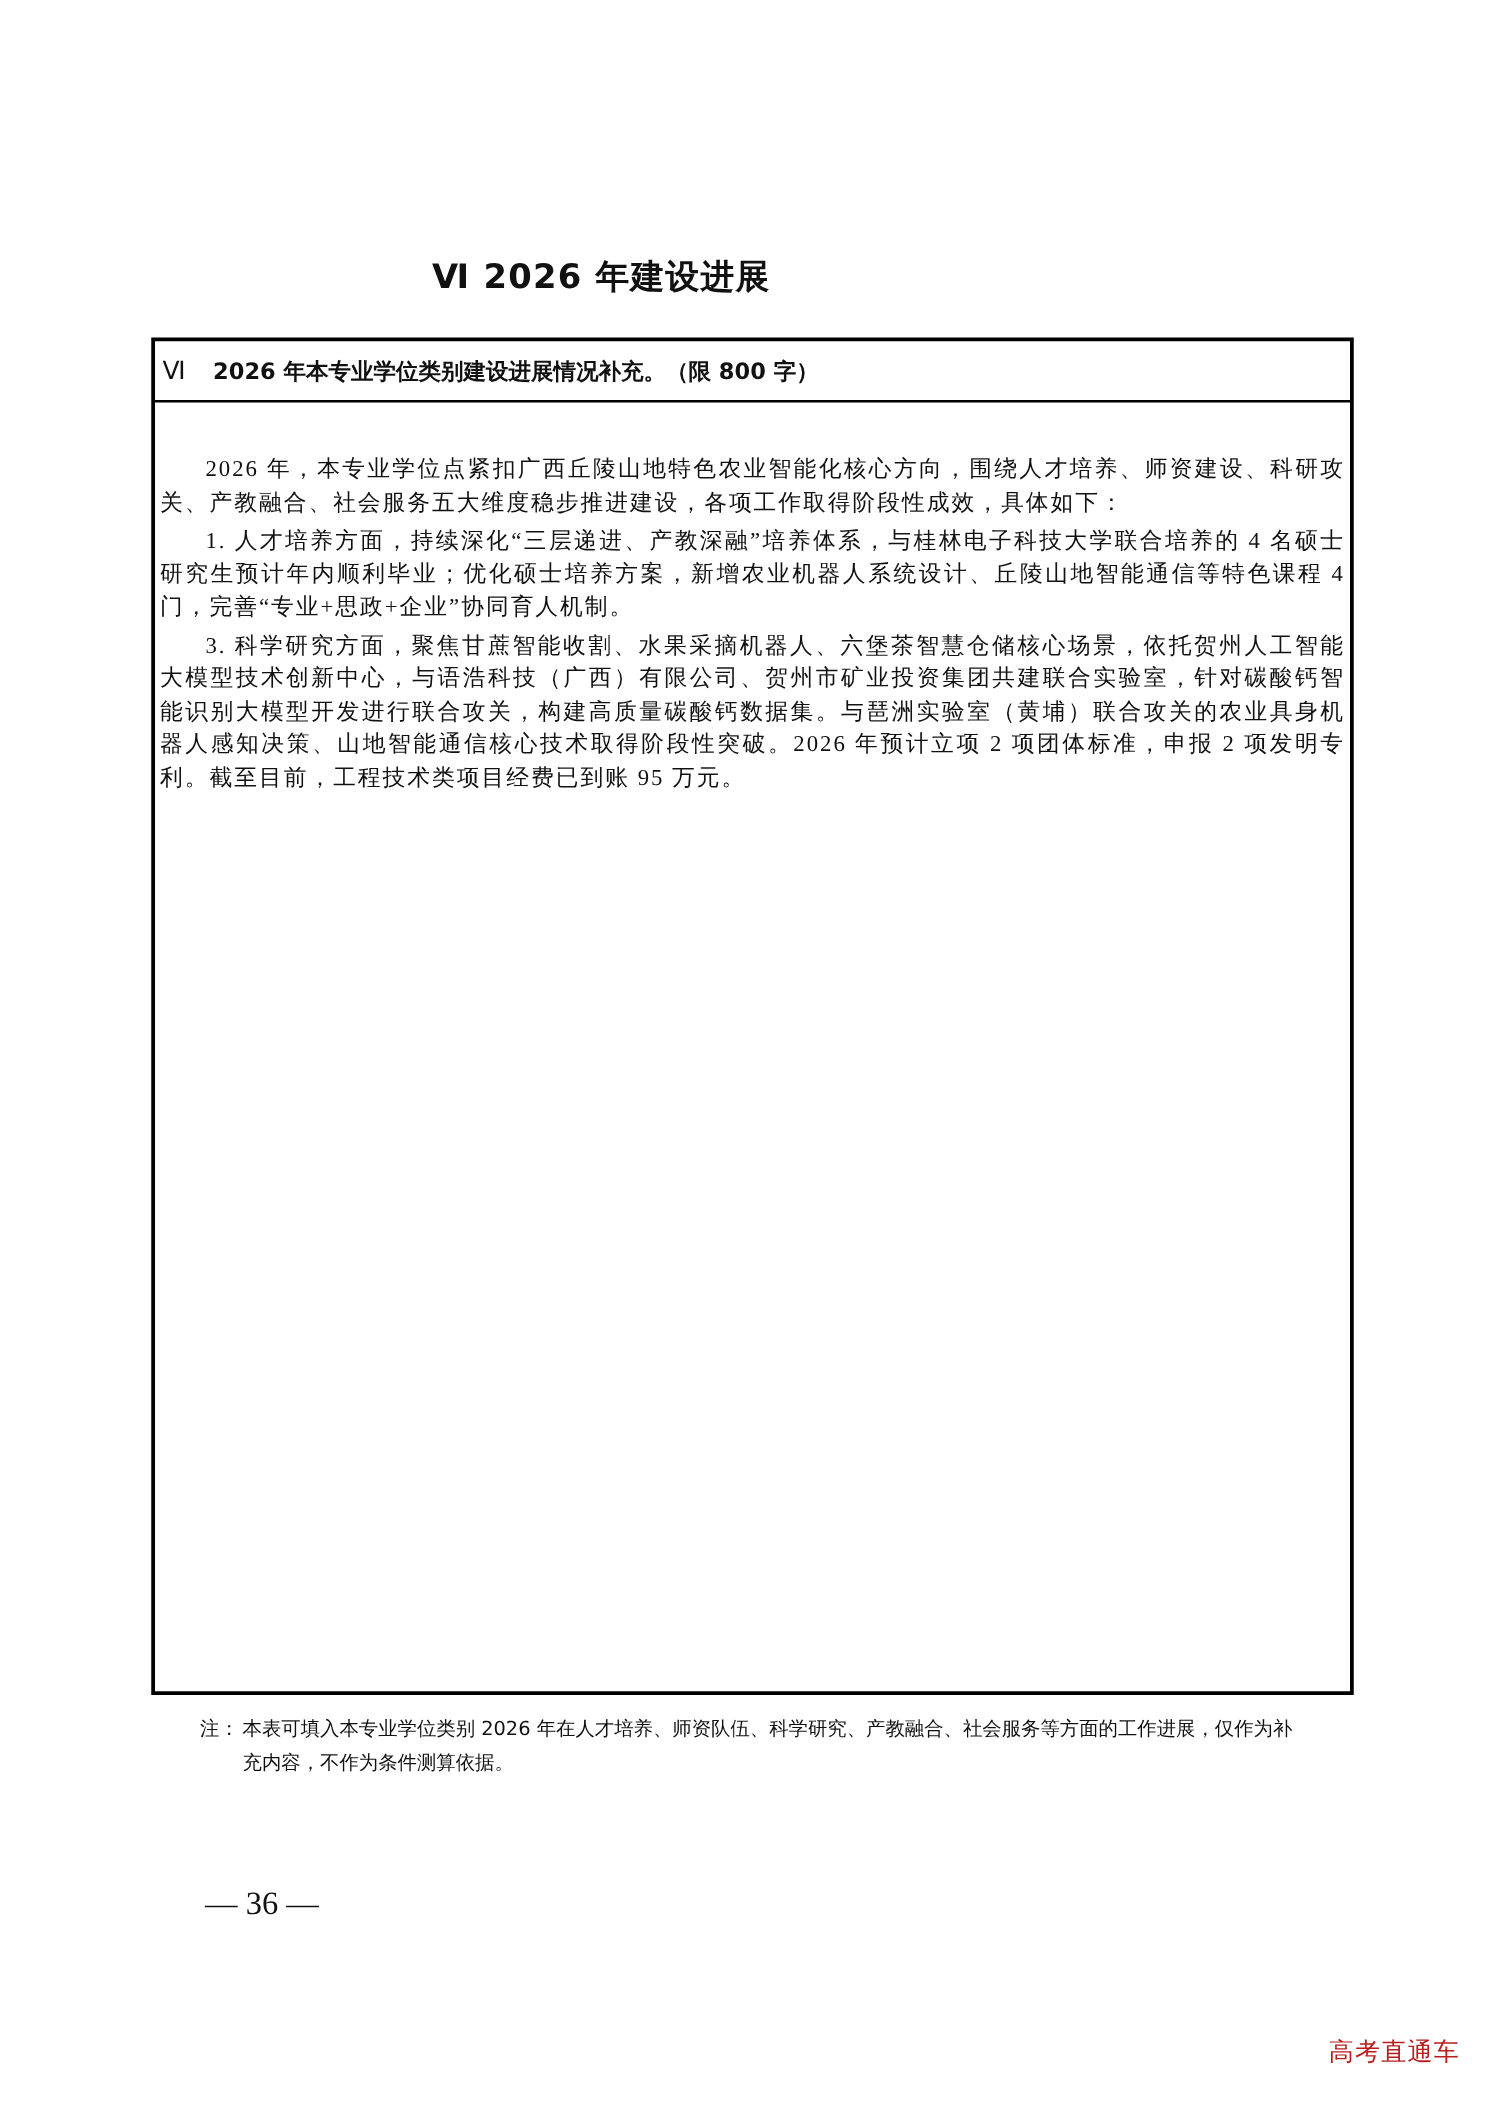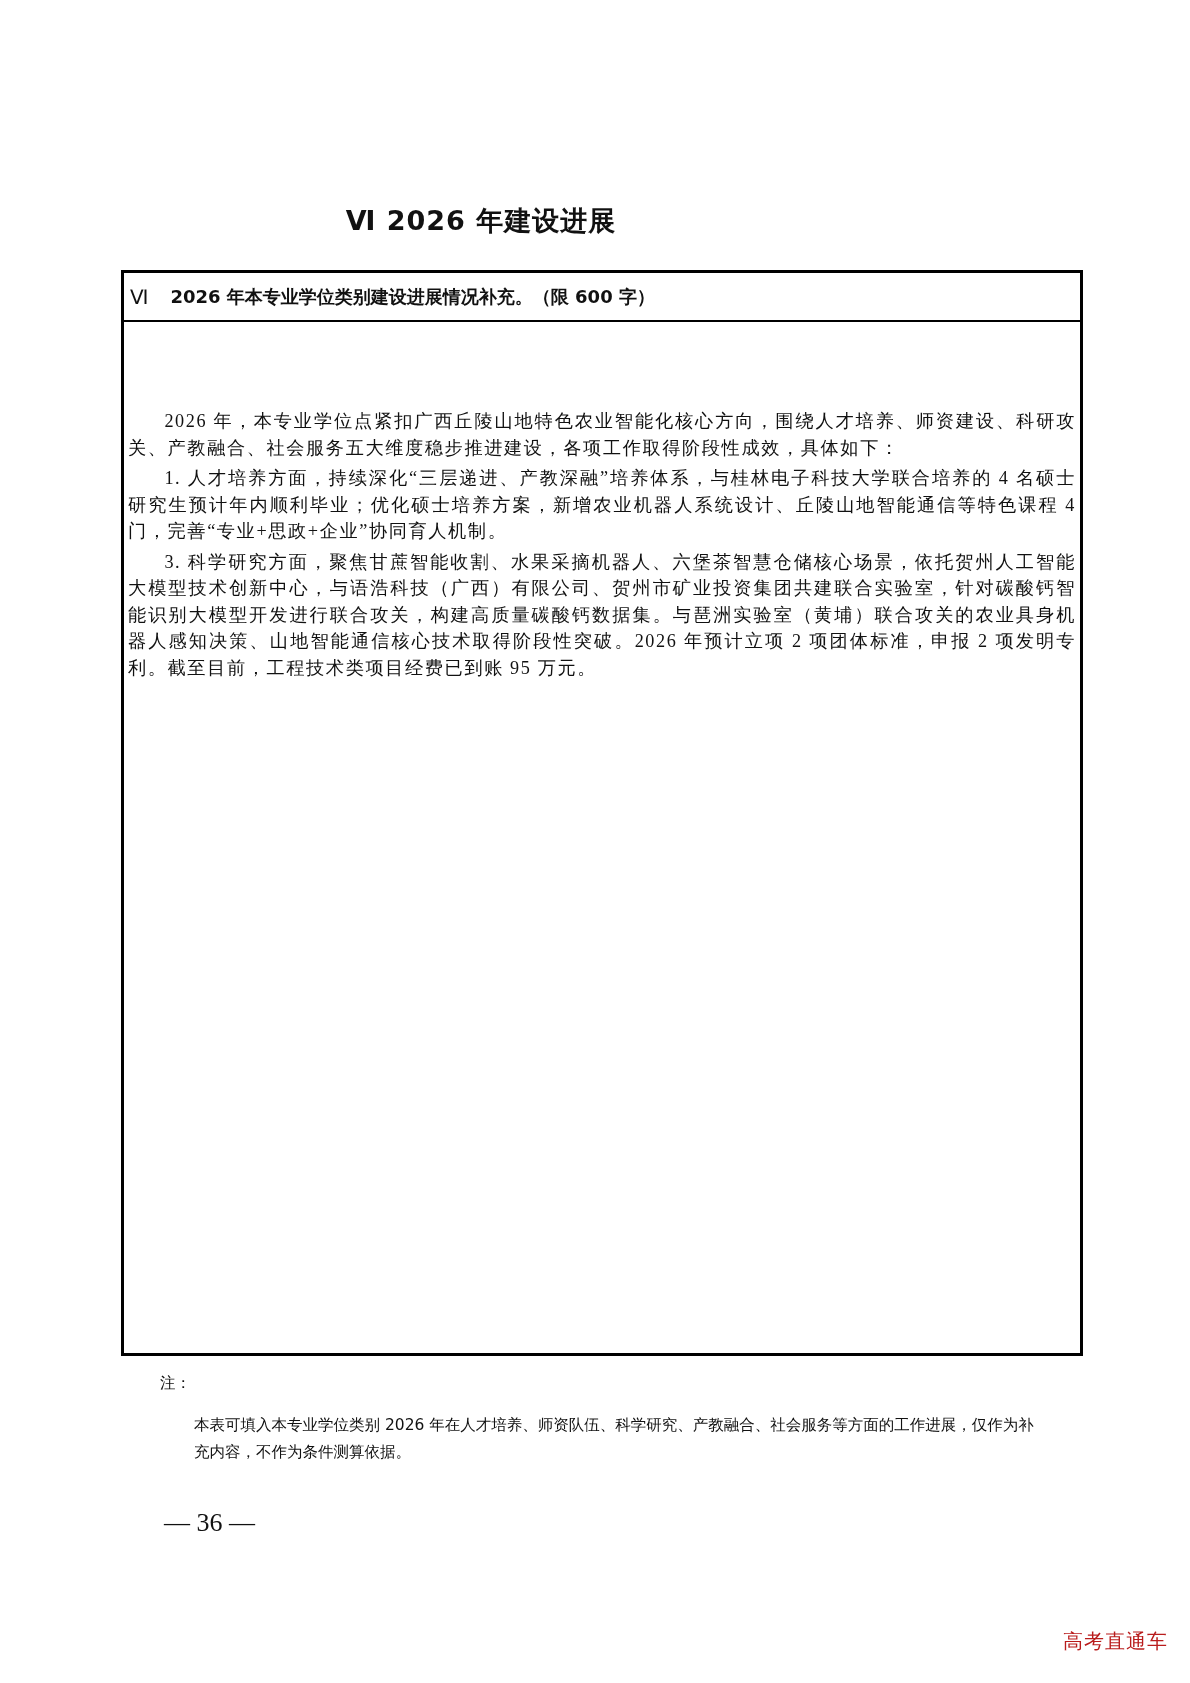--- a/index.html
+++ b/index.html
@@ -20,50 +20,49 @@
     height: 49px; border-bottom: 2px solid #000; box-sizing: border-box;
     display: flex; align-items: center; padding-left: 6px;
     font-size: 18px; font-weight: bold;
     font-family: "DejaVu Sans", "Liberation Sans", sans-serif;
   }
   .box-header .roman { margin-right: 22px; font-family: "Liberation Serif", serif; font-weight: normal; font-size: 20px; }
   .box-body {
     padding: 40px 4px 0 4px;
     font-size: 18.2px; line-height: 26.5px; text-align: justify;
     letter-spacing: 1.6px;
-    margin-top: 46px;
   }
   .box-body p { margin: 0 0 4px 0; text-indent: 2em; }
   .note {
     position: absolute; left: 160px; top: 1370px; width: 880px;
     font-size: 15.5px; line-height: 27px;
     font-family: "DejaVu Sans", "Liberation Sans", sans-serif;
   }
   .note .label { position: absolute; left: 0; top: 0; }
-  .note .text { padding-left: 34px; margin-top: 42px; }
+  .note .text { padding-left: 34px; }
   .page-number {
     position: absolute; left: 164px; top: 1508px;
     font-size: 26px; font-family: "Liberation Serif", serif;
   }
   .watermark {
     position: absolute; right: 22px; top: 1628px;
     font-size: 20px; color: #b91c1c;
     font-family: "DejaVu Sans", "Liberation Sans", sans-serif;
     letter-spacing: 1px;
   }
 </style>
 </head>
 <body>
 
 <div class="page-title">Ⅵ 2026 年建设进展</div>
 
 <div class="box">
   <div class="box-header">
     <span class="roman">Ⅵ</span>
-    <span>2026 年本专业学位类别建设进展情况补充。（限 600 字）</span>
+    <span>2026 年本专业学位类别建设进展情况补充。（限 800 字）</span>
   </div>
   <div class="box-body">
     <p>2026 年，本专业学位点紧扣广西丘陵山地特色农业智能化核心方向，围绕人才培养、师资建设、科研攻关、产教融合、社会服务五大维度稳步推进建设，各项工作取得阶段性成效，具体如下：</p>
     <p>1. 人才培养方面，持续深化“三层递进、产教深融”培养体系，与桂林电子科技大学联合培养的 4 名硕士研究生预计年内顺利毕业；优化硕士培养方案，新增农业机器人系统设计、丘陵山地智能通信等特色课程 4 门，完善“专业+思政+企业”协同育人机制。</p>
     <p>3. 科学研究方面，聚焦甘蔗智能收割、水果采摘机器人、六堡茶智慧仓储核心场景，依托贺州人工智能大模型技术创新中心，与语浩科技（广西）有限公司、贺州市矿业投资集团共建联合实验室，针对碳酸钙智能识别大模型开发进行联合攻关，构建高质量碳酸钙数据集。与琶洲实验室（黄埔）联合攻关的农业具身机器人感知决策、山地智能通信核心技术取得阶段性突破。2026 年预计立项 2 项团体标准，申报 2 项发明专利。截至目前，工程技术类项目经费已到账 95 万元。</p>
   </div>
 </div>
 
 <div class="note">
   <span class="label">注：</span>

